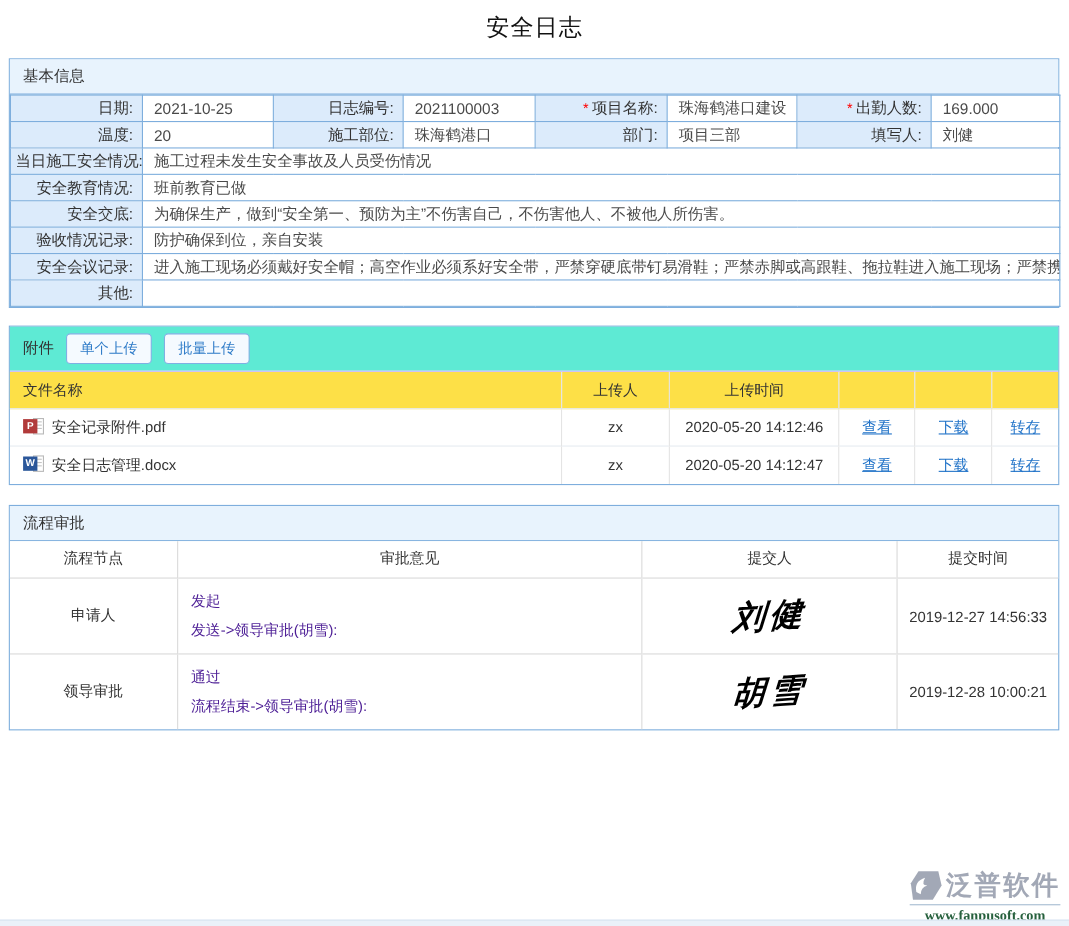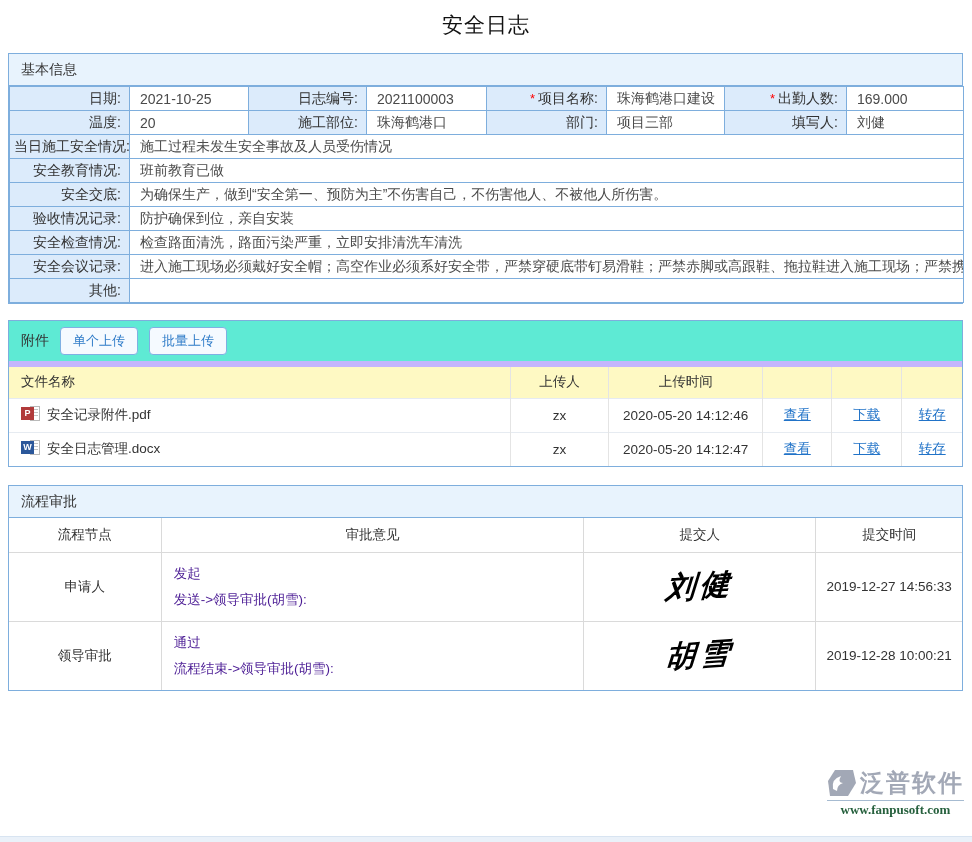--- a/index.html
+++ b/index.html
@@ -38,21 +38,21 @@
   }
   .upload-btn {
     margin-left:11px; background:#F5FAFF; border:1px solid #7FB0E3; color:#2E7BC8;
     font-size:13px; padding:4px 12px; border-radius:4px; cursor:pointer;
     font-family:inherit;
   }
   .attach-table td, .attach-table th {
     font-size:13.5px; font-weight:normal; color:#333; height:34px;
     border-left:1px solid #E4E4E4; border-top:1px solid #E6EBF1;
   }
-  .attach-table th { border-top:6px solid #c4b5fd; background:#fef9c3; }
+  .attach-table th { border-top:1px solid #c4b5fd; background:#fde047; }
   .attach-table td:first-child, .attach-table th:first-child { border-left:none; }
   .attach-table .c { text-align:center; }
   .attach-table .name-cell { padding-left:12px; text-align:left; }
   .file-link { color:#2173C8; text-decoration:underline; cursor:pointer; }
 
   .file-ico { display:inline-block; vertical-align:-3px; margin-right:7px; width:19px; height:16px; position:relative; }
   .file-ico .page {
     position:absolute; right:0; top:0; width:10px; height:15px; background:#fff;
     border:1px solid #b9b9b9;
   }
@@ -75,21 +75,21 @@
   .appr-table .c { text-align:center; }
   .opinion { padding:8px 12px; line-height:26px; color:#4c1d95; }
   .signature {
     font-family:"DejaVu Serif","Liberation Serif",serif; font-style:italic; font-weight:bold;
     font-size:30px; color:#000; text-align:center;
     transform:rotate(-4deg) skewX(-8deg); letter-spacing:4px;
   }
   .time-cell { font-size:13px; color:#444; }
 
   
-  .watermark { position:absolute; right:8px; bottom:24px; text-align:center; opacity:.92; }
+  .watermark { position:absolute; right:8px; bottom:2px; text-align:center; opacity:.92; }
   .brand-row { display:flex; align-items:center; justify-content:flex-end; }
   .brand-name {
     font-size:24px; font-weight:bold; color:#9BA1B0; letter-spacing:2px;
     text-shadow:0 0 1px #fff;
   }
   .brand-url {
     font-family:"Liberation Serif","DejaVu Serif",serif; font-weight:bold;
     color:#14532d; font-size:13px; border-top:1px solid #9FB6CE; padding-top:1px; margin-top:1px;
   }
 
@@ -147,24 +147,20 @@
     </tr>
     <tr class="long">
       <td class="lbl">安全交底:</td>
       <td class="val" colspan="7">为确保生产，做到“安全第一、预防为主”不伤害自己，不伤害他人、不被他人所伤害。</td>
     </tr>
     <tr class="long">
       <td class="lbl">验收情况记录:</td>
       <td class="val" colspan="7">防护确保到位，亲自安装</td>
     </tr>
     <tr class="long">
-      <td class="lbl">安全检查情况:</td>
-      <td class="val" colspan="7">检查路面清洗，路面污染严重，立即安排清洗车清洗</td>
-    </tr>
-    <tr class="long">
       <td class="lbl">安全会议记录:</td>
       <td class="val" colspan="7">进入施工现场必须戴好安全帽；高空作业必须系好安全带，严禁穿硬底带钉易滑鞋；严禁赤脚或高跟鞋、拖拉鞋进入施工现场；严禁携带小孩进</td>
     </tr>
     <tr class="long">
       <td class="lbl">其他:</td>
       <td class="val" colspan="7"></td>
     </tr>
   </tbody>
     </table>
 </div>

